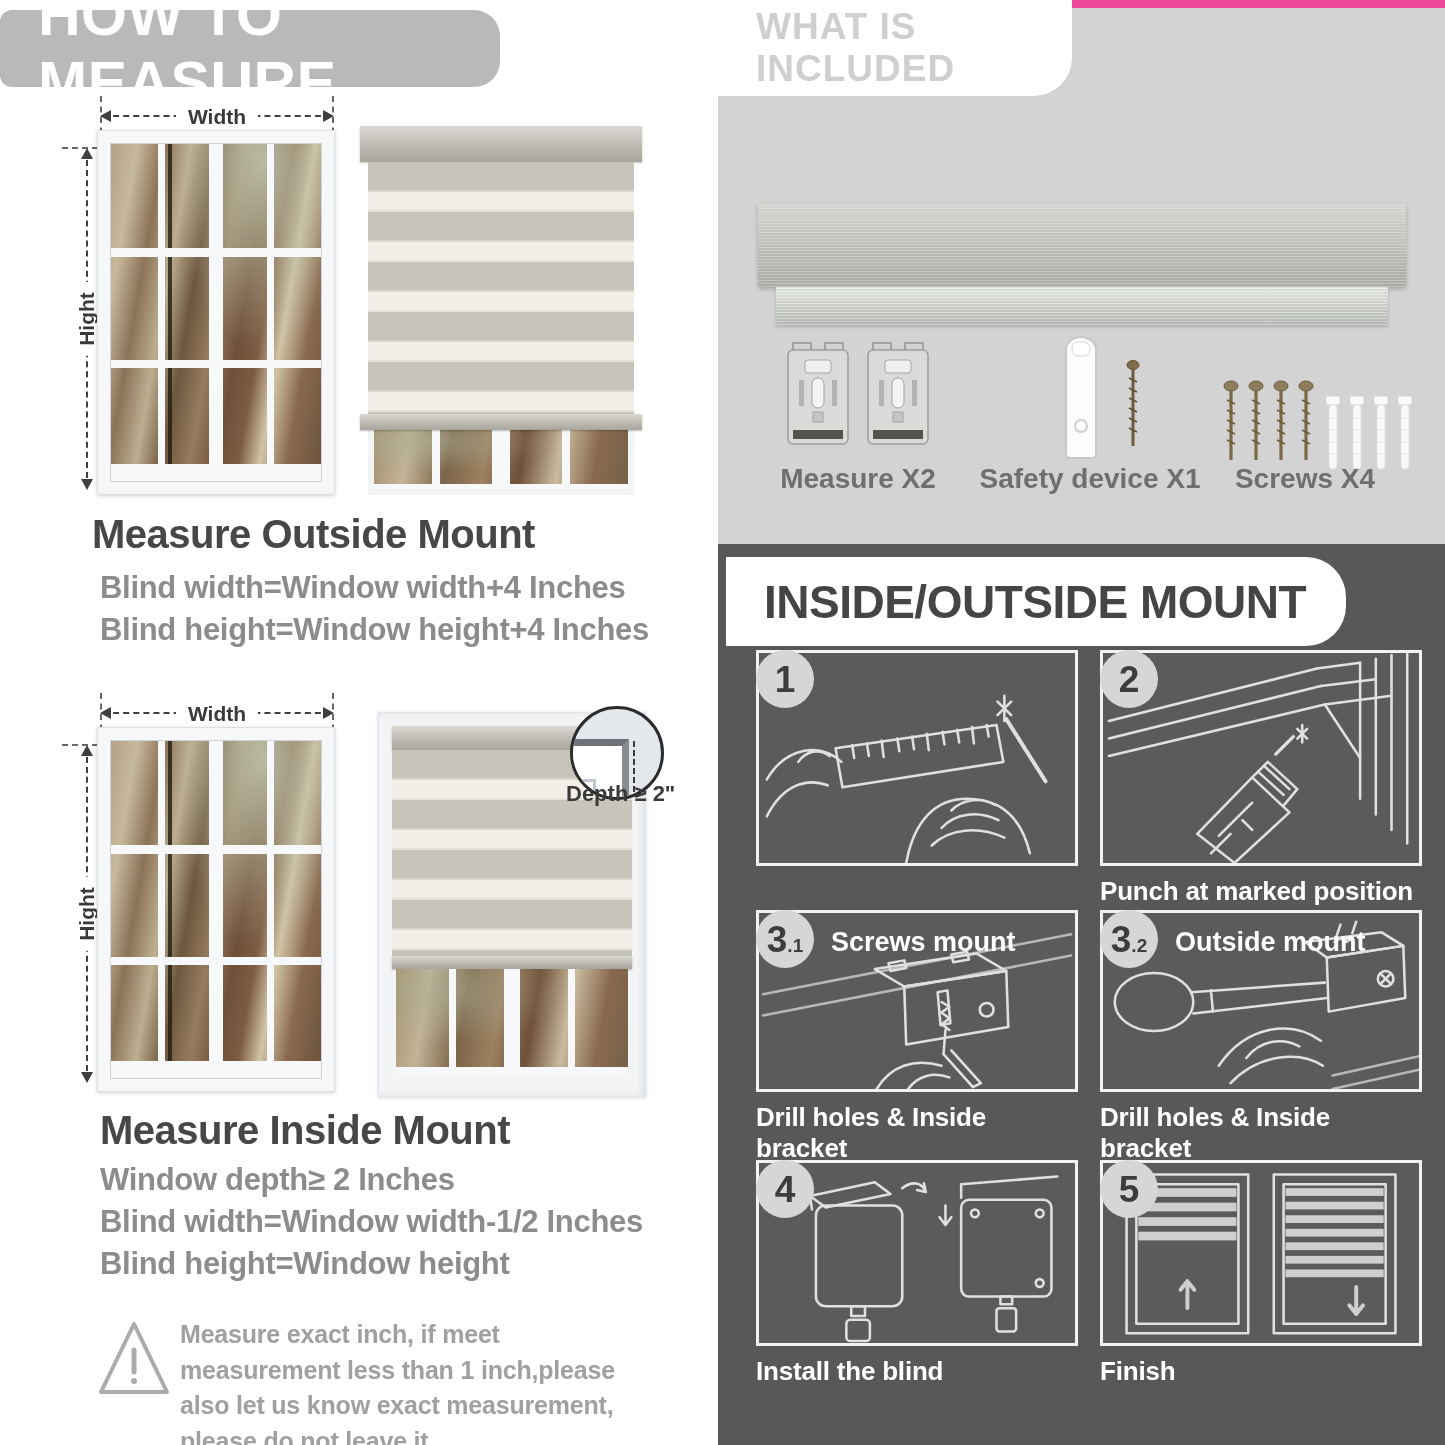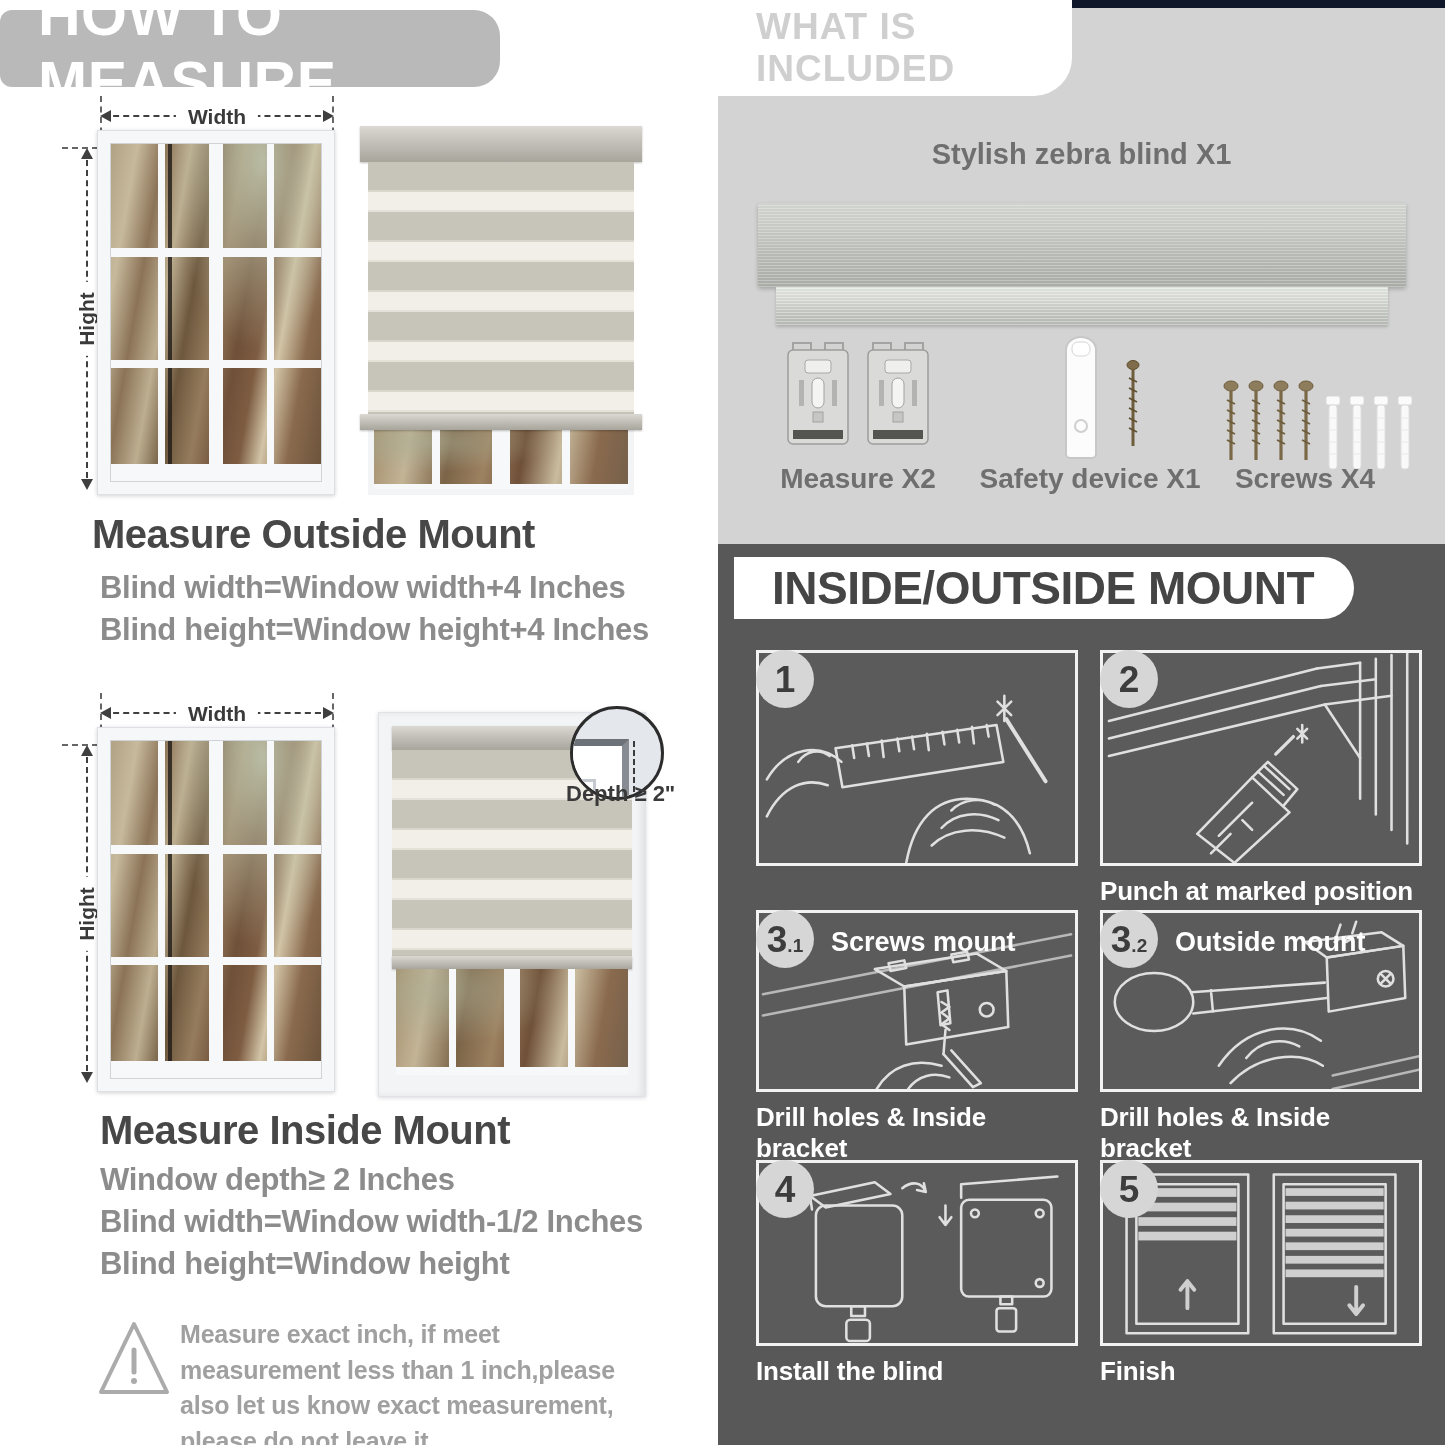--- a/index.html
+++ b/index.html
@@ -62,34 +62,34 @@
   .mag-frame{position:absolute;left:-12%;top:34%;width:76%;height:84%;background:#fff;
              border-top:7px solid #6d7278;border-right:7px solid #878c92;}
   .mag-frame-in{position:absolute;left:6%;top:50%;width:50%;height:60%;background:#fff;
              border-top:3px solid #c3c9cf;border-right:3px solid #c3c9cf;}
   .mag-dash{position:absolute;left:68%;top:36%;height:58%;border-left:2.5px dashed #3a3a3a;}
   .depth-lbl{font-size:22px;font-weight:700;color:#3a3a3a;}
 
   .warn-text{font-size:25px;font-weight:700;color:#a0a0a0;line-height:1.42;letter-spacing:-.2px;}
 
   
-  .right-col{left:718px;top:0;width:727px;height:1445px;background:#0f172a;}
+  .right-col{left:718px;top:0;width:727px;height:1445px;background:#ec4899;}
   .included{position:absolute;left:0;top:8px;width:727px;height:536px;background:#d3d3d3;}
   .white-tab{position:absolute;left:0;top:-8px;width:354px;height:96px;background:#fff;
              border-radius:0 0 38px 0;display:flex;align-items:center;}
   .white-tab span{font-size:37px;font-weight:700;color:#cfcfcf;letter-spacing:1px;padding-left:38px;}
   .product-lbl{position:absolute;left:0;top:130px;width:100%;text-align:center;
                font-size:29px;font-weight:700;color:#6f6f6f;}
   .metal{background:
       repeating-linear-gradient(0deg, rgba(255,255,255,.28) 0 1px, rgba(0,0,0,0) 1px 3px),
       linear-gradient(180deg,#d0d3ce 0%,#c6c9c4 30%,#b7bab5 60%,#a8aba6 100%);}
   .item-lbl{position:absolute;top:455px;font-size:28px;font-weight:700;color:#6f6f6f;text-align:center;}
 
   .mount{position:absolute;left:0;top:544px;width:727px;height:901px;background:#585858;}
-  .white-tab2{position:absolute;left:16px;top:13px;width:620px;height:62px;background:#fff;
+  .white-tab2{position:absolute;left:8px;top:13px;width:620px;height:89px;background:#fff;
               border-radius:0 40px 40px 0;display:flex;align-items:center;}
   .white-tab2 span{font-size:46px;font-weight:700;color:#454545;letter-spacing:-.5px;padding-left:38px;}
 
   .step{position:absolute;width:322px;}
   .step-box{position:relative;width:322px;border:3.5px solid #f2f2f2;background:#5b5b5b;}
   .badge{position:absolute;top:-3px;left:-3px;width:58px;height:58px;border-radius:50%;
          background:#d6d6d6;display:flex;align-items:center;justify-content:center;}
   .badge .n{font-size:37px;font-weight:700;color:#3d3d3d;line-height:1;}
   .badge .sub{font-size:19px;font-weight:700;color:#3d3d3d;margin-top:14px;}
   .step-title{position:absolute;left:72px;top:14px;color:#fff;font-size:27px;font-weight:700;}
@@ -187,21 +187,20 @@
     <circle cx="39" cy="65" r="3" fill="#ababab"></circle>
   </svg>
   <div class="abs warn-text" style="left:180px;top:1317px;width:470px;">Measure exact inch, if meet measurement less than 1 inch,please also let us know exact measurement, please do not leave it</div>
 
   <div class="abs right-col">
 
     <div class="included">
       <div class="white-tab">
         <span>WHAT IS INCLUDED</span>
       </div>
-      <div class="product-lbl">Stylish zebra blind X1</div>
 
       <div class="abs metal" style="left:40px;top:195px;width:648px;height:84px;border-radius:2px;box-shadow:0 2px 4px rgba(0,0,0,.22);"></div>
       <div class="abs metal" style="left:58px;top:279px;width:612px;height:38px;filter:brightness(1.07);box-shadow:0 2px 3px rgba(0,0,0,.18);"></div>
 
       <svg class="abs" style="left:67px;top:332px;" width="66" height="112" viewBox="0 0 66 112">
         <path d="M8,10 L8,3 L26,3 L26,10 M40,10 L40,3 L58,3 L58,10" fill="none" stroke="#a3a3a1" stroke-width="2"></path>
         <rect x="3" y="10" width="60" height="94" rx="5" fill="#dadad8" stroke="#9d9d9b" stroke-width="1.5"></rect>
         <rect x="20" y="20" width="26" height="13" rx="3" fill="#efefed" stroke="#a8a8a6"></rect>
         <rect x="27" y="38" width="12" height="30" rx="6" fill="#f4f4f2" stroke="#a2a2a0"></rect>
         <rect x="14" y="40" width="5" height="26" fill="#b3b3b1"></rect>

